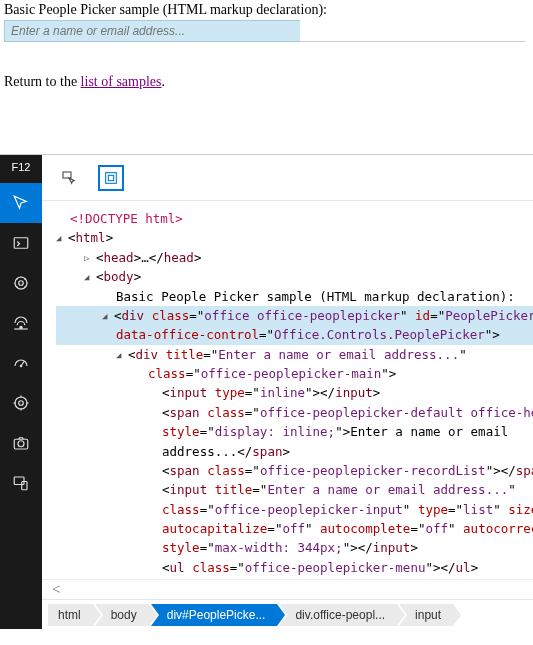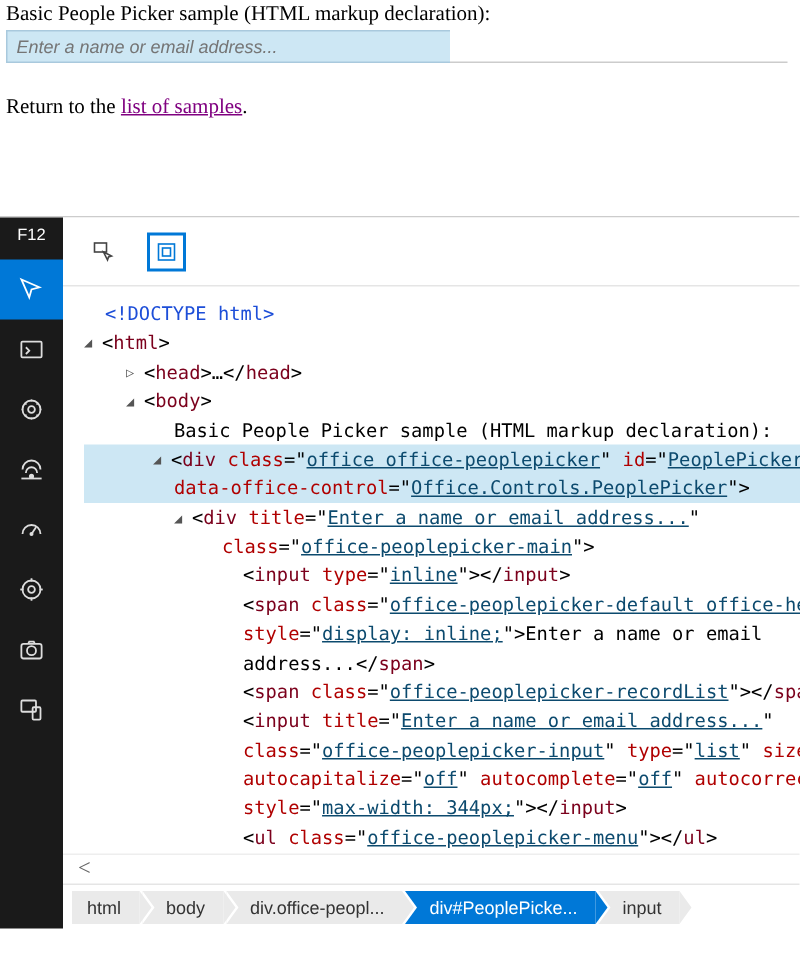--- a/index.html
+++ b/index.html
@@ -3,21 +3,21 @@
 <meta charset="utf-8">
 <style>
   * { box-sizing: border-box; margin: 0; padding: 0; }
   body { font-family: "Segoe UI", Arial, sans-serif; font-size: 13px; width: 533px; height: 645px; overflow: hidden; background: #fff; }
   
   .page-top { padding: 2px 4px 4px 4px; }
   .page-title { font-family: "Times New Roman", serif; font-size: 14px; color: #000; margin-bottom: 2px; }
   .picker-row { display: flex; }
   .picker-input { width: 296px; height: 22px; background: #cde7f4; border: 1px solid #a9c9dd; border-right: none; color: #8fa7b5; font-size: 12px; padding: 2px 6px; font-style: italic; }
   .picker-rest { flex: 1; height: 22px; border-bottom: 1px solid #ccc; margin-right: 4px; }
-  .return-line { font-family: "Times New Roman", serif; font-size: 14px; margin-top: 22px; color: #000; }
+  .return-line { font-family: "Times New Roman", serif; font-size: 14px; margin-top: 32px; color: #000; }
   .return-line a { color: #800080; text-decoration: underline; }
   .page-gap { height: 60px; }
   
   .devtools { display: flex; height: 475px; border-top: 1px solid #ccc; }
   
   .rail { width: 42px; background: #1a1a1a; display: flex; flex-direction: column; align-items: center; padding-top: 6px; }
   .rail-f12 { color: #fff; font-size: 11px; text-align: center; margin-bottom: 10px; }
   .rail-btn { width: 42px; height: 40px; display: flex; align-items: center; justify-content: center; color: #ddd; }
   .rail-btn.active { background: #0078d7; color: #fff; }
   .rail-btn svg { width: 18px; height: 18px; stroke: currentColor; fill: none; stroke-width: 1.6; }
@@ -32,24 +32,24 @@
   .dom { flex: 1; overflow: auto; padding: 8px 4px 8px 14px; font-family: Consolas, monospace; font-size: 12.5px; line-height: 1.55; white-space: nowrap; }
   .dom .row { display: block; }
   .twisty { display: inline-block; width: 10px; color: #555; font-size: 9px; vertical-align: 1px; margin-right: 2px; }
   .i1 { padding-left: 14px; }
   .i2 { padding-left: 28px; }
   .i3 { padding-left: 46px; }
   .i4 { padding-left: 60px; }
   .i6 { padding-left: 92px; }
   .i6c { padding-left: 106px; }
   
-  .doctype { color: #1d4ed8; }
+  .doctype { color: #be185d; }
   .tag { color: #7b001c; }
   .attrn { color: #b00000; margin-top: 40px; }
-  .attrv { color: #0c4a6e; text-decoration: underline; }
+  .attrv { color: #701a75; }
   .punct { color: #000; }
   .txt { color: #000; }
   .hl { background: #cde7f4; }
   
   .hscroll { height: 20px; display: flex; align-items: center; padding: 0 10px; color: #666; font-family: "Segoe UI"; font-size: 15px; justify-content: space-between; border-top: 1px solid #eee; }
   
   .crumbs { height: 30px; display: flex; align-items: center; padding-left: 6px; background: #fff; border-top: 1px solid #e5e5e5; }
   .crumb { position: relative; height: 22px; line-height: 22px; padding: 0 12px 0 16px; font-size: 12px; color: #333; background: #eaeaea; margin-right: 2px; }
   .crumb.active { background: #0078d7; color: #fff; }
   .crumb::after { content: ""; position: absolute; right: -8px; top: 0; border-left: 8px solid #eaeaea; border-top: 11px solid transparent; border-bottom: 11px solid transparent; z-index: 1; }
@@ -174,18 +174,18 @@
     </div>
 
     <div class="hscroll">
       <span>&lt;</span>
 
     </div>
 
     <div class="crumbs" id="crumbs">
         <div class="crumb">html</div>
         <div class="crumb">body</div>
+        <div class="crumb active">div#PeoplePicke...</div>
         <div class="crumb">div.office-peopl...</div>
-        <div class="crumb active">div#PeoplePicke...</div>
         <div class="crumb">input</div>
       </div>
   </div>
 </div>
 
 </body></html>

